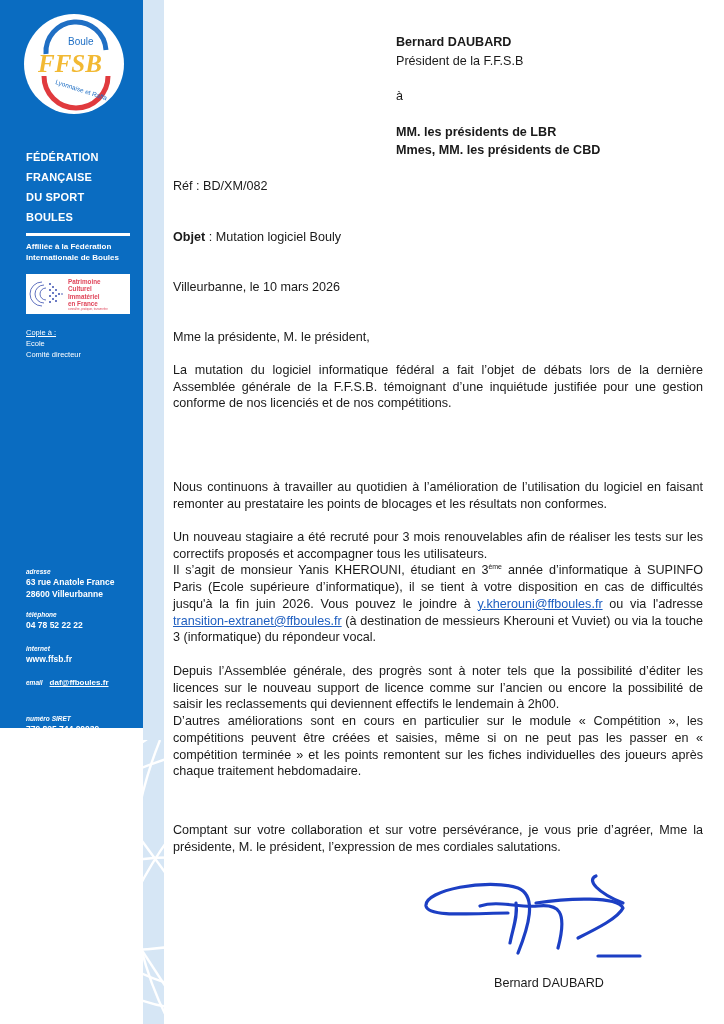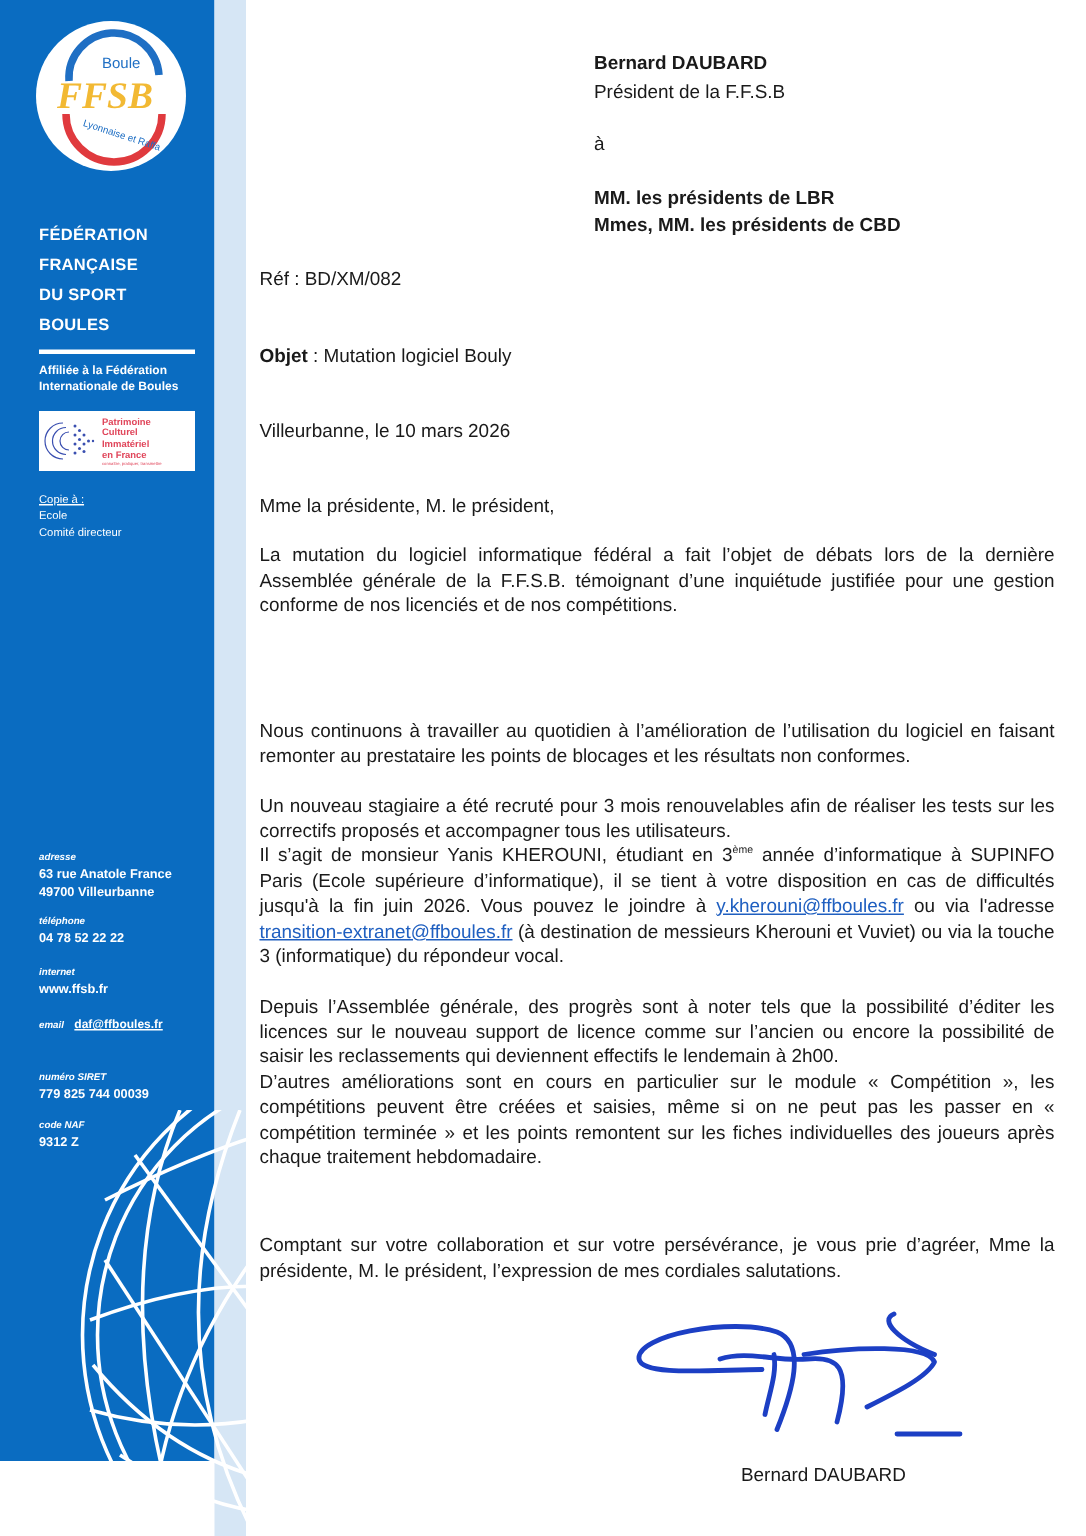--- a/index.html
+++ b/index.html
@@ -1,20 +1,20 @@
 <!DOCTYPE html>
 <html><head>
 <meta charset="utf-8">
 <style>
   * { box-sizing: border-box; margin: 0; padding: 0; }
   html, body { width: 724px; height: 1024px; background: #ffffff; overflow: hidden; }
   body { position: relative; font-family: "Liberation Sans", sans-serif; color: #1a1a1a; }
 
   
-  .sidebar { position: absolute; left: 0; top: 0; width: 143px; height: 974px; background: #0a6cc1; overflow: hidden; }
+  .sidebar { position: absolute; left: 0; top: 0; width: 143px; height: 728px; background: #0a6cc1; overflow: hidden; }
   .stripe { position: absolute; left: 143px; top: 0; width: 21px; height: 1024px; background: #d6e6f5; overflow: hidden; }
   .globe { position: absolute; left: 0; top: 740px; width: 200px; height: 284px; pointer-events: none; }
 
   .logo { position: absolute; left: 24px; top: 14px; width: 100px; height: 100px; }
 
   .fed-name { position: absolute; left: 26px; top: 147px; color: #fff; font-weight: bold; font-size: 11px; line-height: 20px; letter-spacing: 0.2px; }
   .fed-rule { position: absolute; left: 26px; top: 233px; width: 104px; height: 3px; background: #fff; }
   .affil { position: absolute; left: 26px; top: 241px; color: #fff; font-weight: bold; font-size: 8px; line-height: 11px; }
 
   .pci { position: absolute; left: 26px; top: 274px; width: 104px; height: 40px; background: #fff; }
@@ -99,21 +99,21 @@
 
   <div class="copie">
     <div class="u">Copie à :</div>
     <div>Ecole</div>
     <div>Comité directeur</div>
   </div>
 
   <div class="contact" style="top:567px;">
     <div class="lbl">adresse</div>
     <div class="val">63 rue Anatole France</div>
-    <div class="val">49700 Villeurbanne</div>
+    <div class="val">28600 Villeurbanne</div>
   </div>
   <div class="contact" style="top:610px;">
     <div class="lbl">téléphone</div>
     <div class="val">04 78 52 22 22</div>
   </div>
   <div class="contact" style="top:644px;">
     <div class="lbl">internet</div>
     <div class="val">www.ffsb.fr</div>
   </div>
   <div class="contact" style="top:678px;">

